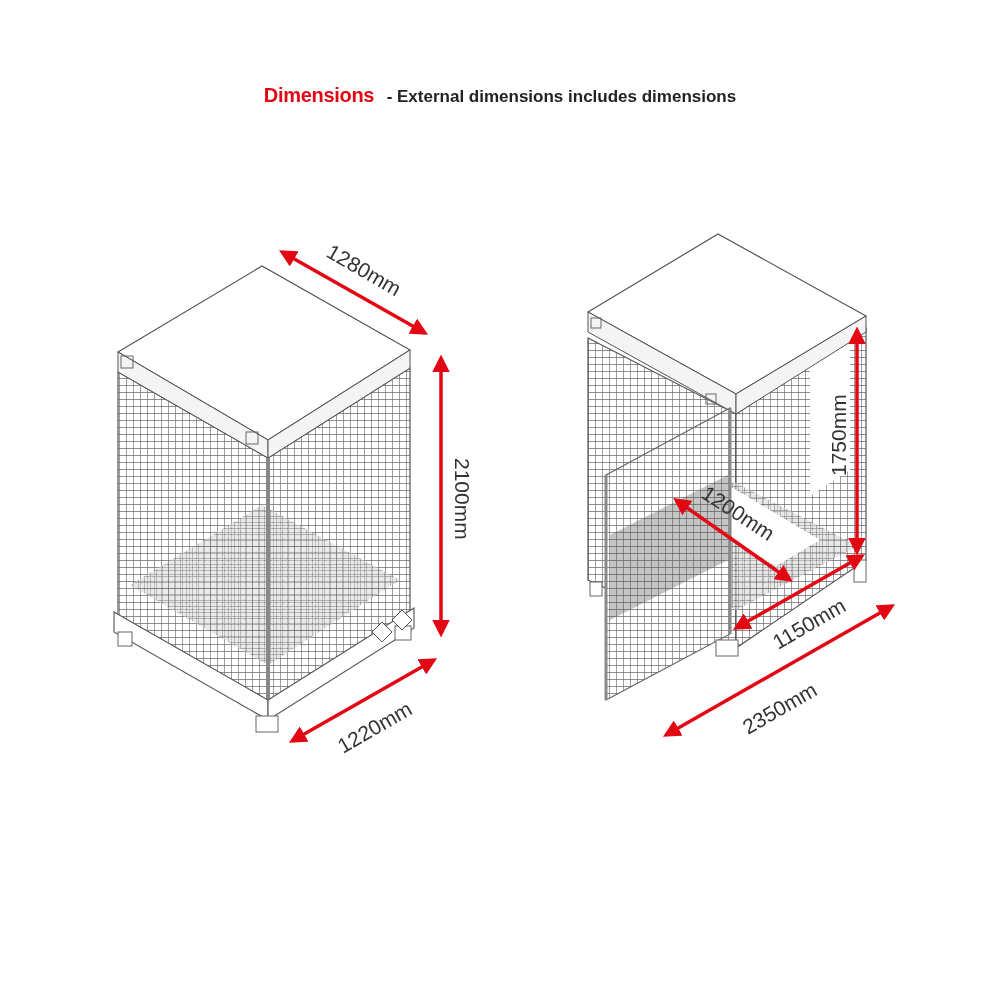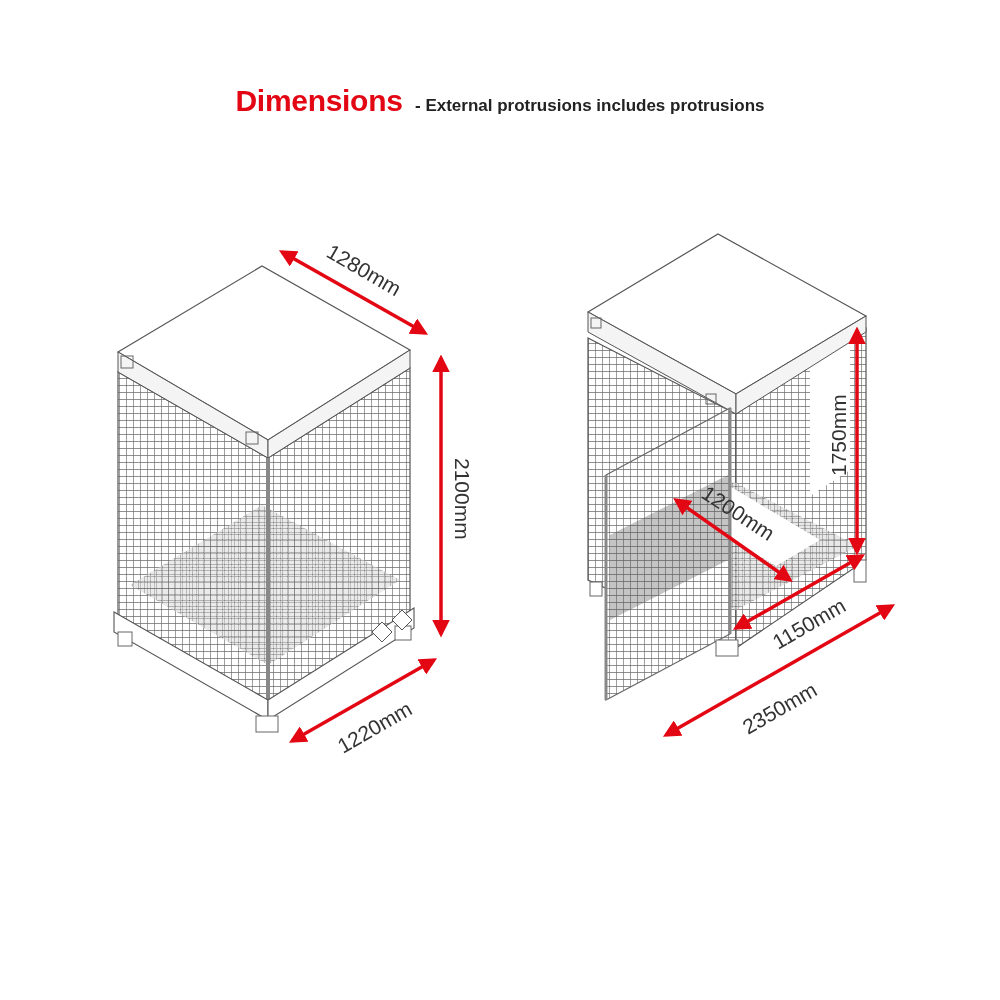--- a/index.html
+++ b/index.html
@@ -1,28 +1,28 @@
 <!DOCTYPE html>
 <html><head>
 <meta charset="utf-8">
 <style>
   html,body{margin:0;padding:0;background:#ffffff;}
   body{width:1000px;height:1000px;position:relative;overflow:hidden;font-family:"Liberation Sans",sans-serif;}
   .title-row{position:absolute;top:84px;left:0;width:1000px;text-align:center;white-space:nowrap;}
-  .title-main{color:#e30613;font-weight:bold;font-size:30px;letter-spacing:-0.3px;}
+  .title-main{color:#e30613;font-weight:bold;font-size:20px;letter-spacing:-0.3px;}
   .title-sub{color:#222222;font-weight:bold;font-size:17px;margin-left:8px;}
   svg{position:absolute;left:0;top:0;}
   .dim-label{font-family:"Liberation Sans",sans-serif;font-size:21px;fill:#333333;}
 </style>
 </head>
 <body>
 
 <div class="title-row">
   <span class="title-main">Dimensions</span>
-  <span class="title-sub">- External protrusions includes protrusions</span>
+  <span class="title-sub">- External dimensions includes dimensions</span>
 </div>
 
 <svg width="1000" height="1000" viewBox="0 0 1000 1000">
   <defs>
     <pattern id="mesh" width="7" height="7" patternUnits="userSpaceOnUse">
       <rect width="7" height="7" fill="#ffffff"></rect>
       <path d="M0 0 H7 M0 0 V7" stroke="#6b6b6b" stroke-width="1.3"></path>
     </pattern>
     <pattern id="meshDense" width="6" height="6" patternUnits="userSpaceOnUse">
       <rect width="6" height="6" fill="#d8d8d8"></rect>

